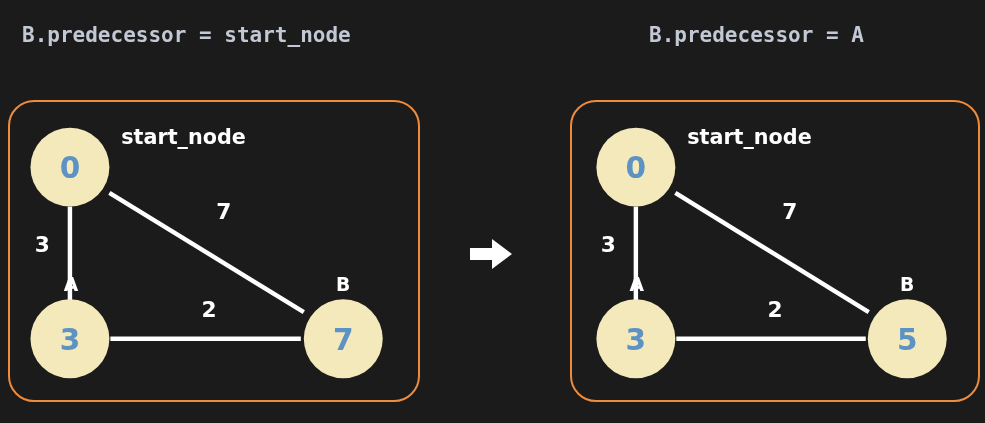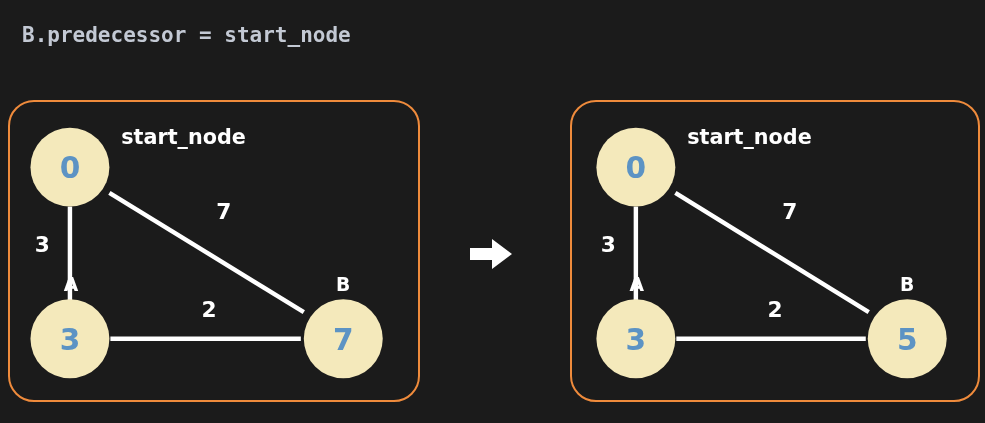--- a/index.html
+++ b/index.html
@@ -97,20 +97,21 @@
     text-anchor: middle;
   }
 </style>
 </head>
 <body>
 
 <div id="root">
 
   <div class="panel-title" id="title-left">B.predecessor = start_node</div>
 
+  <div class="panel-title" id="title-right">B.predecessor = A</div>
 
   <div class="panel" id="panel-left">
     <svg class="graph-svg" viewBox="0 0 412 302">
 
       <line class="edge-line" x1="60" y1="106" x2="60" y2="201"></line>
 
       <line class="edge-line" x1="100" y1="92" x2="297" y2="213"></line>
 
       <line class="edge-line" x1="101" y1="240" x2="294" y2="240"></line>
 

